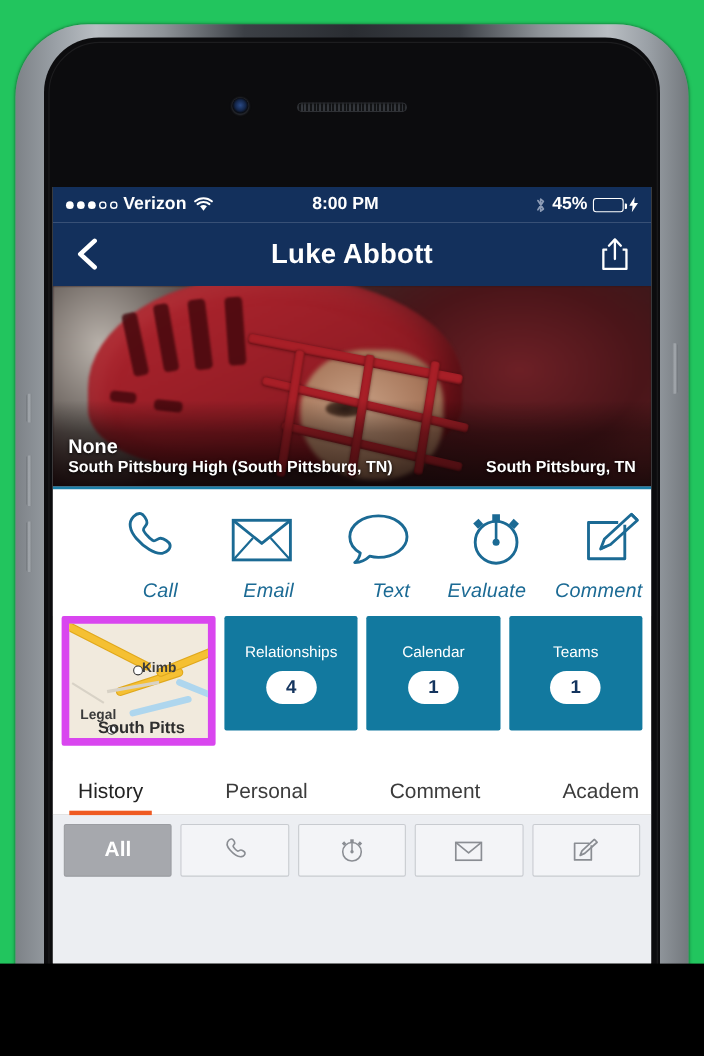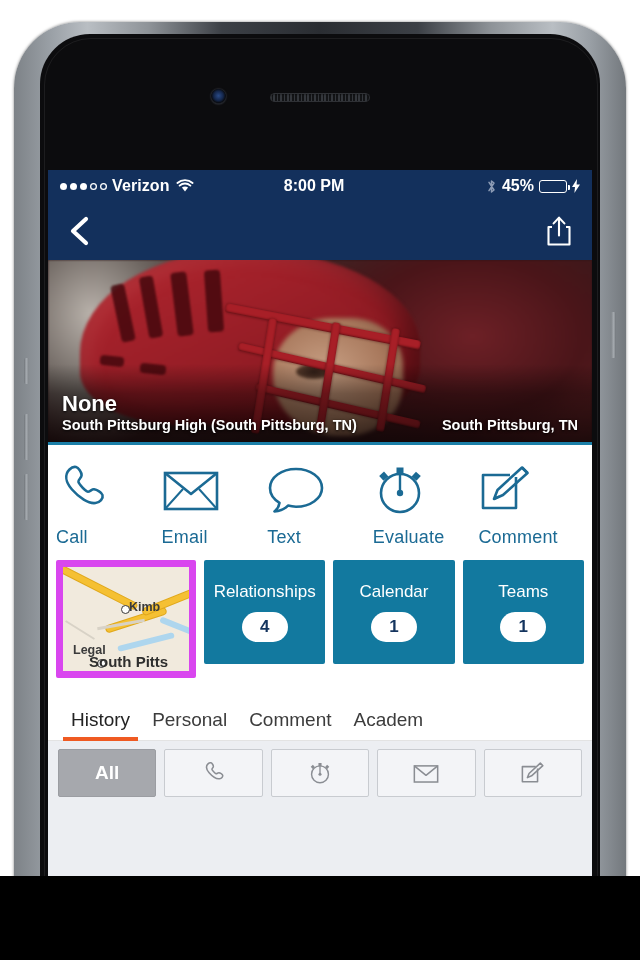--- a/index.html
+++ b/index.html
@@ -2,21 +2,21 @@
 <html><head>
 <meta charset="utf-8">
 <style>
   html, body {
     margin: 0; padding: 0;
     width: 640px; height: 960px;
     background: #000;
     font-family: "Liberation Sans", sans-serif;
     overflow: hidden;
   }
-  #root { position: relative; width: 640px; height: 960px; background: #ffffff; }
+  #root { position: relative; width: 640px; height: 960px; background: #22c55e; }
 
   
   .phone-body {
     position: absolute; left: 14px; top: 22px;
     width: 612px; height: 910px;
     border-radius: 66px 66px 0 0;
     background: linear-gradient(90deg,#7d8287 0%, #9aa0a6 6%, #b9bec3 12%, #8e9398 22%, #3c4046 34%, #2a2d32 50%, #3c4046 66%, #8e9398 78%, #b9bec3 88%, #9aa0a6 94%, #73787d 100%);
     box-shadow: 0 0 3px rgba(0,0,0,0.5);
   }
   .phone-inner {
@@ -155,46 +155,46 @@
   .hero-shade {
     position: absolute; left: 0; right: 0; bottom: 0; height: 78px;
     background: linear-gradient(180deg, rgba(0,0,0,0) 0%, rgba(0,0,0,0.38) 38%, rgba(0,0,0,0.62) 100%);
   }
   .hero-text {
     position: absolute; left: 0; right: 0; bottom: 6px;
     display: flex; justify-content: space-between; align-items: flex-end;
     padding: 0 14px; color: #ffffff;
     text-shadow: 0 1px 3px rgba(0,0,0,0.9);
   }
-  .hero-l1 { font-size: 22px; font-weight: bold; line-height: 1.15; }
+  .hero-l1 { font-size: 18px; font-weight: bold; line-height: 1.15; }
   .hero-l2 { font-size: 14.5px; font-weight: bold; line-height: 1.35; }
   .hero-right { text-align: right; }
   .hero-divider { height: 3px; background: #1b7fa8; }
 
   
   .actions {
     display: flex; background: #ffffff; padding: 18px 8px 12px 8px;
   }
   .action {
-    flex: 1; display: flex; flex-direction: column; align-items: flex-start; gap: 10px;
+    flex: 1; display: flex; flex-direction: column; align-items: flex-end; gap: 10px; font-style: italic;
   }
   .action-ico { height: 54px; display: flex; align-items: center; justify-content: center; }
   .action-label { font-size: 18px; color: #1b6a94; letter-spacing: 0.2px; }
 
   
   .tiles { display: flex; gap: 8px; padding: 0 8px 14px 8px; }
   .tile {
     height: 104px; border-radius: 2px; position: relative;
     display: flex; flex-direction: column; align-items: center; justify-content: center; gap: 10px;
   }
   .tile.map {
     flex: 0 0 126px; background: #f1eadd; border: 7px solid #d946ef; overflow: hidden;
   }
   .tile.stat { flex: 1; background: #12799f; }
-  .tile-label { color: #ffffff; font-size: 17px; }
+  .tile-label { color: #ffffff; font-size: 14px; }
   .tile-count {
     min-width: 46px; height: 30px; border-radius: 16px; background: #ffffff;
     color: #14345e; font-size: 17px; font-weight: bold;
     display: flex; align-items: center; justify-content: center; padding: 0 8px; box-sizing: border-box;
   }
   
   .map-road {
     position: absolute; background: #f5c033; border-radius: 3px;
     box-shadow: 0 0 0 1px #e0a81c;
   }
@@ -203,21 +203,21 @@
   .map-pin {
     position: absolute; width: 7px; height: 7px; border-radius: 50%;
     background: #ffffff; border: 1.6px solid #3a3a3a;
   }
   .map-txt { position: absolute; font-size: 12.5px; color: #3b3b3b; font-weight: bold; white-space: nowrap; }
   .map-txt.big { font-size: 15px; color: #2e2e2e; }
 
   
   .tabs {
     display: flex; align-items: flex-end; background: #ffffff;
-    border-bottom: 1px solid #e3e3e3; padding-left: 12px; height: 48px;
+    border-bottom: 1px solid #e3e3e3; padding-left: 12px; height: 48px; justify-content: space-between;
   }
   .tab {
     font-size: 19px; color: #3c3c3c; padding: 0 11px 9px 11px; position: relative; white-space: nowrap;
   }
   .tab.active { color: #232323; }
   .tab.active::after {
     content: ""; position: absolute; left: 3px; right: 3px; bottom: -1px;
     height: 4px; background: #ef5a22;
   }
 
@@ -296,20 +296,21 @@
         </span>
       </div>
     </div>
 
     <div class="navbar">
       <span class="back-chevron">
         <svg width="26" height="32" viewBox="0 0 26 32">
           <path d="M20 4 L7 16 L20 28" stroke="#fff" stroke-width="4.2" fill="none" stroke-linecap="round" stroke-linejoin="round"></path>
         </svg>
       </span>
+      <span class="nav-title">Luke Abbott</span>
       <span class="share-btn">
         <svg width="30" height="34" viewBox="0 0 30 34">
           <path d="M8 13 L4.5 13 L4.5 30.5 L25.5 30.5 L25.5 13 L22 13" stroke="#fff" stroke-width="2.1" fill="none" stroke-linejoin="round"></path>
           <path d="M15 21.5 L15 4" stroke="#fff" stroke-width="2.1" fill="none" stroke-linecap="round"></path>
           <path d="M9.6 9.4 L15 3.6 L20.4 9.4" stroke="#fff" stroke-width="2.1" fill="none" stroke-linecap="round" stroke-linejoin="round"></path>
         </svg>
       </span>
     </div>
 
     <div class="hero">

